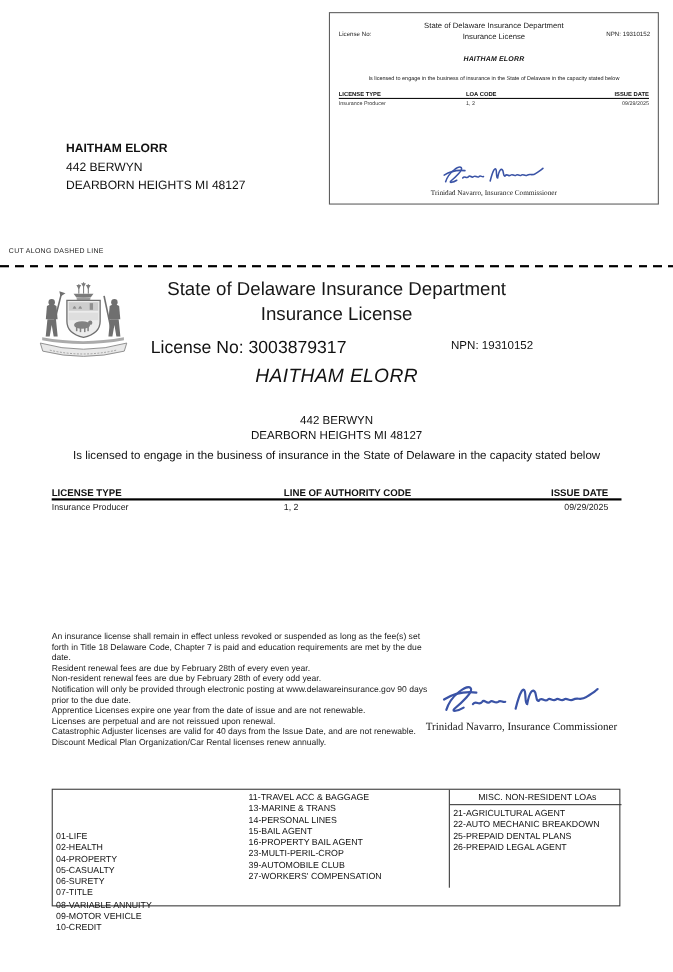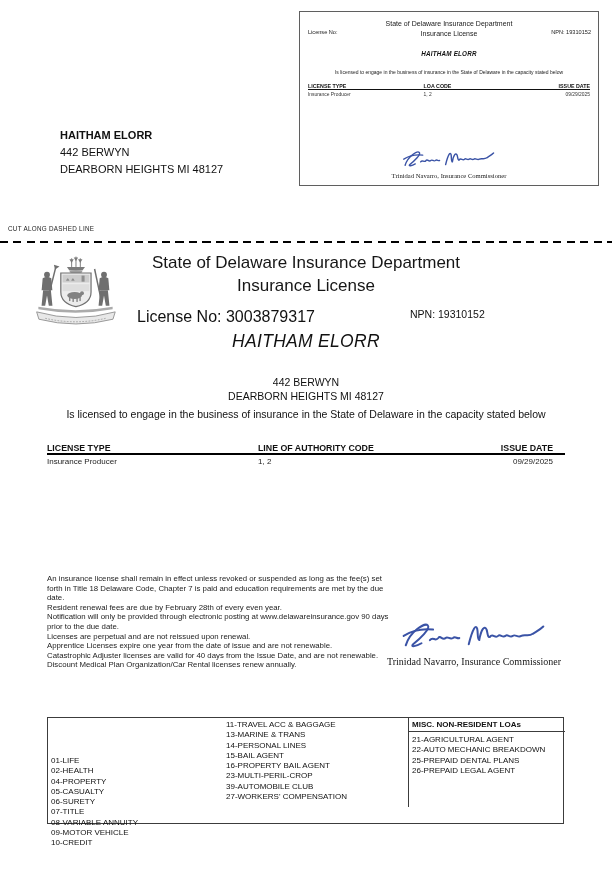--- a/index.html
+++ b/index.html
@@ -78,22 +78,22 @@
          border:1.2px solid #3c3c3c; }
   .loa-title { height:16px; border-bottom:1.2px solid #3c3c3c; text-align:center;
                font-size:11.5px; font-weight:bold; line-height:16px; letter-spacing:.2px; }
   .loa-body { position:relative; height:89px; }
   .loa-col { position:absolute; top:0; font-size:8px; line-height:10.3px; }
   .loa-col .item { white-space:nowrap; }
   .loa-col.c1 { left:3px;  width:172px; padding-top:2px;margin-top:36px; }
   .loa-col.c2 { left:178px; width:180px; padding-top:2px; }
   .loa-col3 { position:absolute; left:360px; top:0; bottom:0; width:157px;
               border-left:1.2px solid #3c3c3c; }
-  .loa-col3-header { font-size:8px; font-weight:bold; padding:2px 0 2px 3px;
-                     border-bottom:1.2px solid #3c3c3c; white-space:nowrap; }
+  .loa-col3-header { font-size:8px; font-weight:normal; padding:2px 0 2px 3px;
+                     border-bottom:1.2px solid #3c3c3c; white-space:nowrap;text-align:center; }
   .loa-col3-list { padding:3px 0 0 3px; font-size:8px; line-height:10.3px; }
 </style>
 </head>
 <body>
 
 <div class="page">
 
   <div class="card">
     <div class="card-licno">License No:</div>
     <div class="card-title">
@@ -209,23 +209,24 @@
     <div class="mt-row">
       <span class="mt-td c1">Insurance Producer</span>
       <span class="mt-td c2">1, 2</span>
       <span class="mt-td c3">09/29/2025</span>
     </div>
   </div>
 
   <div class="terms">
     <div>An insurance license shall remain in effect unless revoked or suspended as long as the fee(s) set forth in Title 18 Delaware Code, Chapter 7 is paid and education requirements are met by the due date.</div>
     <div>Resident renewal fees are due by February 28th of every even year.</div>
+    <div>Non-resident renewal fees are due by February 28th of every odd year.</div>
     <div>Notification will only be provided through electronic posting at www.delawareinsurance.gov 90 days prior to the due date.</div>
+    <div>Apprentice Licenses expire one year from the date of issue and are not renewable.</div>
     <div>Licenses are perpetual and are not reissued upon renewal.</div>
-    <div>Apprentice Licenses expire one year from the date of issue and are not renewable.</div>
     <div>Catastrophic Adjuster licenses are valid for 40 days from the Issue Date, and are not renewable.</div>
     <div>Discount Medical Plan Organization/Car Rental licenses renew annually.</div>
   </div>
 
   <div class="sig-main">
     <svg width="158" height="42" viewBox="0 0 150 40">
       <g fill="none" stroke-width="1.9" stroke-linecap="round" stroke="#3a53a6">
         <path d="M10,27 C14,14 28,5 31,8 C34,11 23,21 17,26 C14,29 20,28 25,25"></path>
         <path d="M8,18 C16,13 27,11 36,12"></path>
         <path d="M33,22 C36,18 38,24 41,20 C43,17 45,23 48,20 C50,18 52,22 55,20 C57,18 59,21 61,20"></path>

